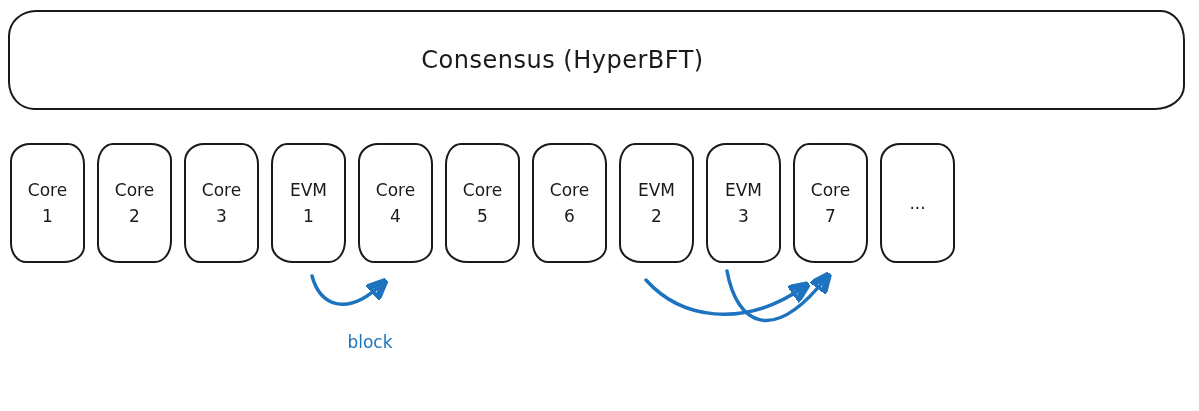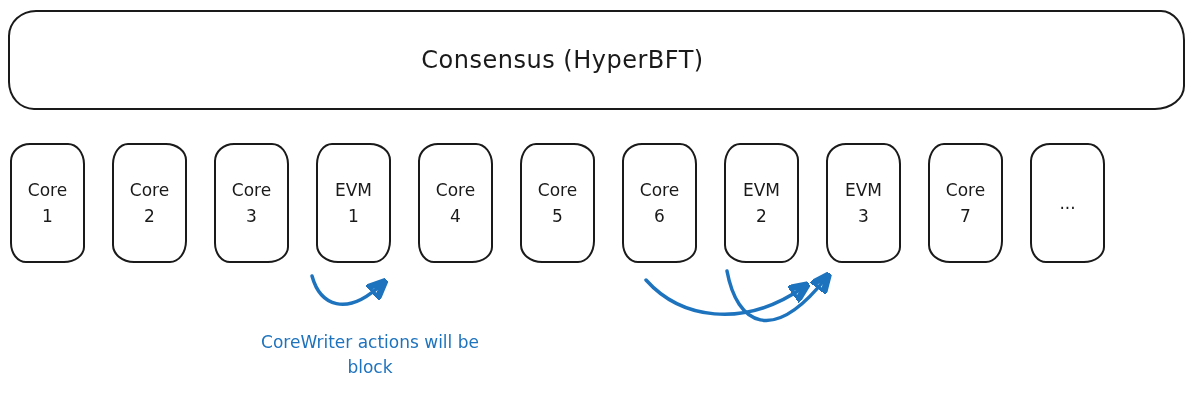--- a/index.html
+++ b/index.html
@@ -21,21 +21,21 @@
     background:#ffffff;
   }
   .consensus-label{
     font-size:24px;letter-spacing:.5px;
     transform:translateX(-34px);
     white-space:nowrap;
   }
   
   .blocks-row{
     position:absolute;left:10px;top:143px;
-    display:flex;gap:27px;
+    display:flex;gap:12px;
   }
   .block{
     width:75px;height:120px;box-sizing:border-box;
     border:2.5px solid #1a1a1a;
     background:#ffffff;
     display:flex;flex-direction:column;align-items:center;justify-content:center;
     font-size:17px;line-height:26px;text-align:center;
   }
   .block:nth-child(odd){border-radius:20px 17px 21px 16px / 18px 21px 16px 20px;}
   .block:nth-child(even){border-radius:16px 21px 17px 22px / 21px 17px 22px 18px;}
@@ -114,17 +114,16 @@
       <marker id="ah" viewBox="0 0 10 8" refX="7" refY="4" markerWidth="5.5" markerHeight="5.5" orient="auto">
         <path d="M0,0 L9,4 L0,8 Z" fill="#1e73be" stroke="none"></path>
       </marker>
     </defs>
     <path d="M 312 276 C 320 305, 346 318, 382 284" marker-end="url(#ah)"></path>
     <path d="M 646 280 C 680 318, 742 330, 804 287" marker-end="url(#ah)"></path>
     <path d="M 727 271 C 737 325, 773 345, 826 278" marker-end="url(#ah)"></path>
   </svg>
 
   <div class="caption">
-    <div>CoreWriter actions will be</div>
     <div>block</div>
   </div>
 
 </div>
 
 </body></html>

